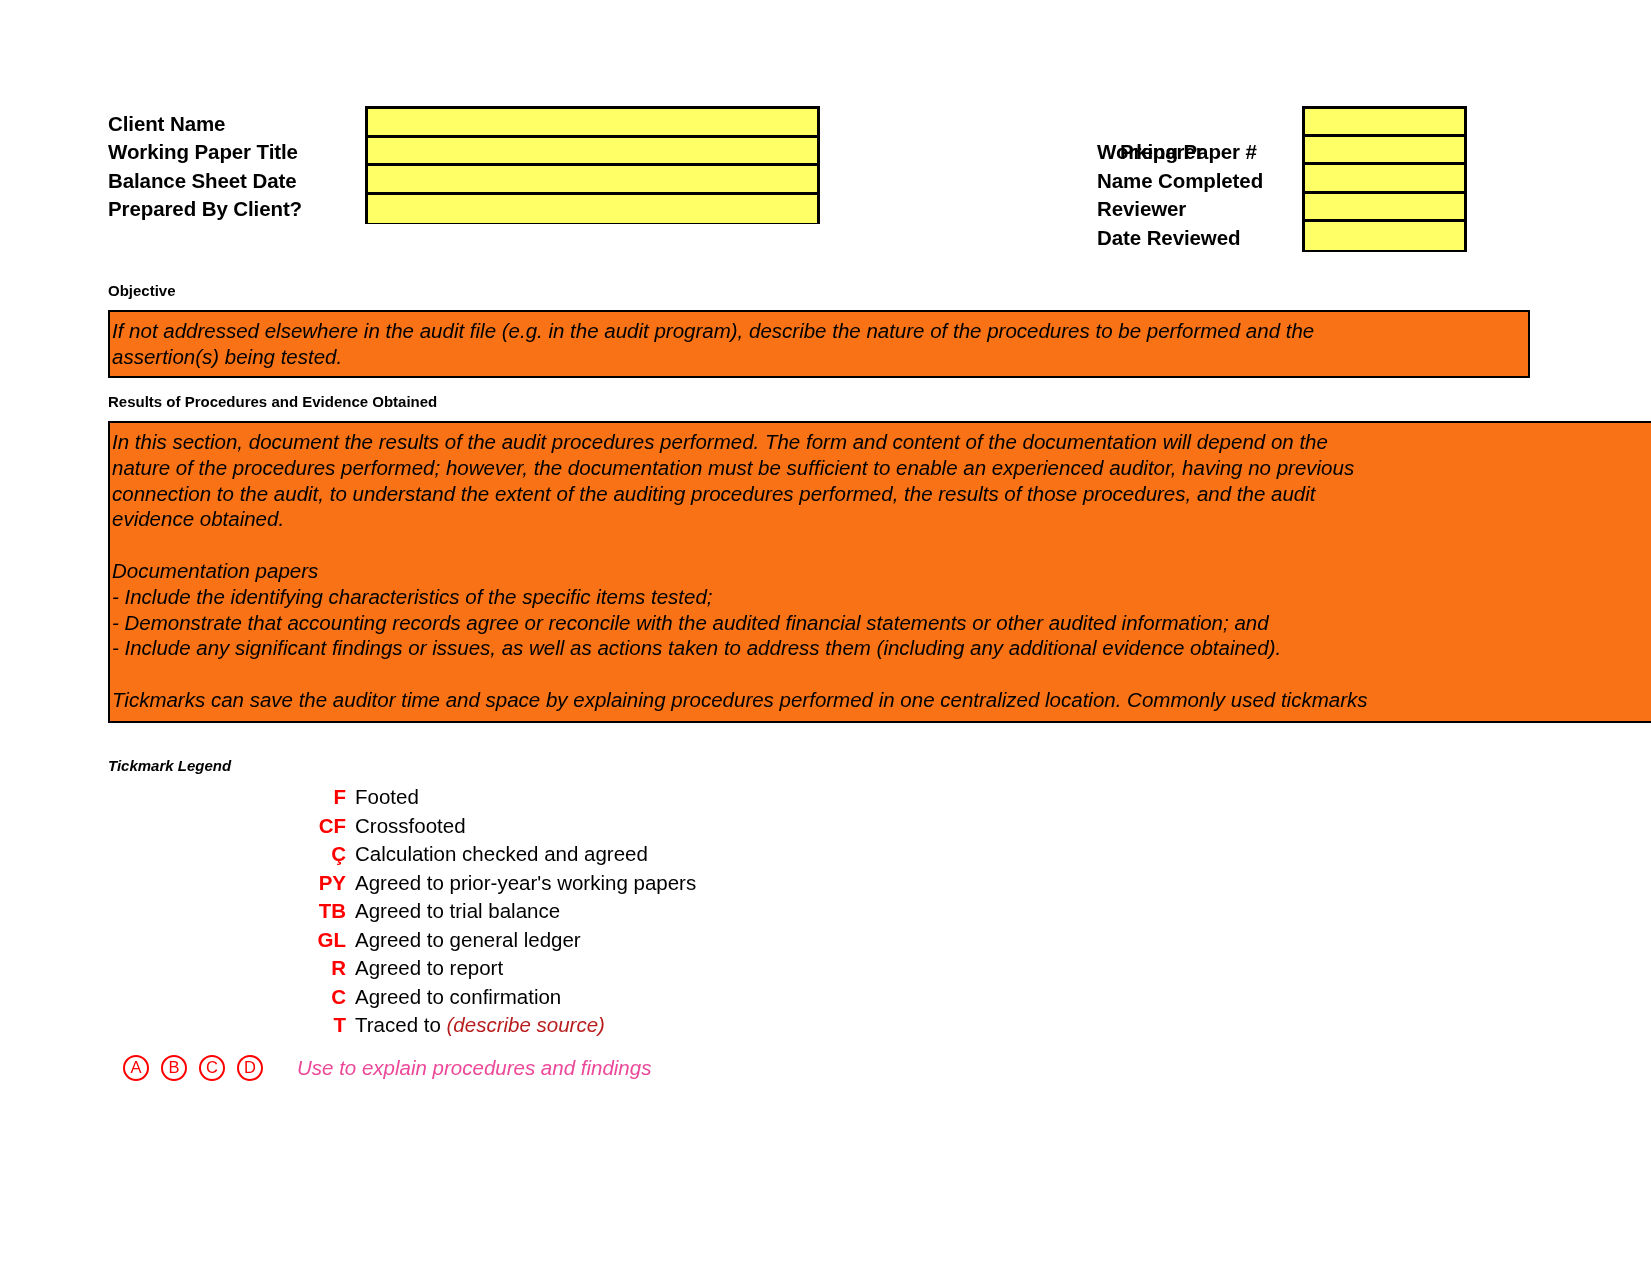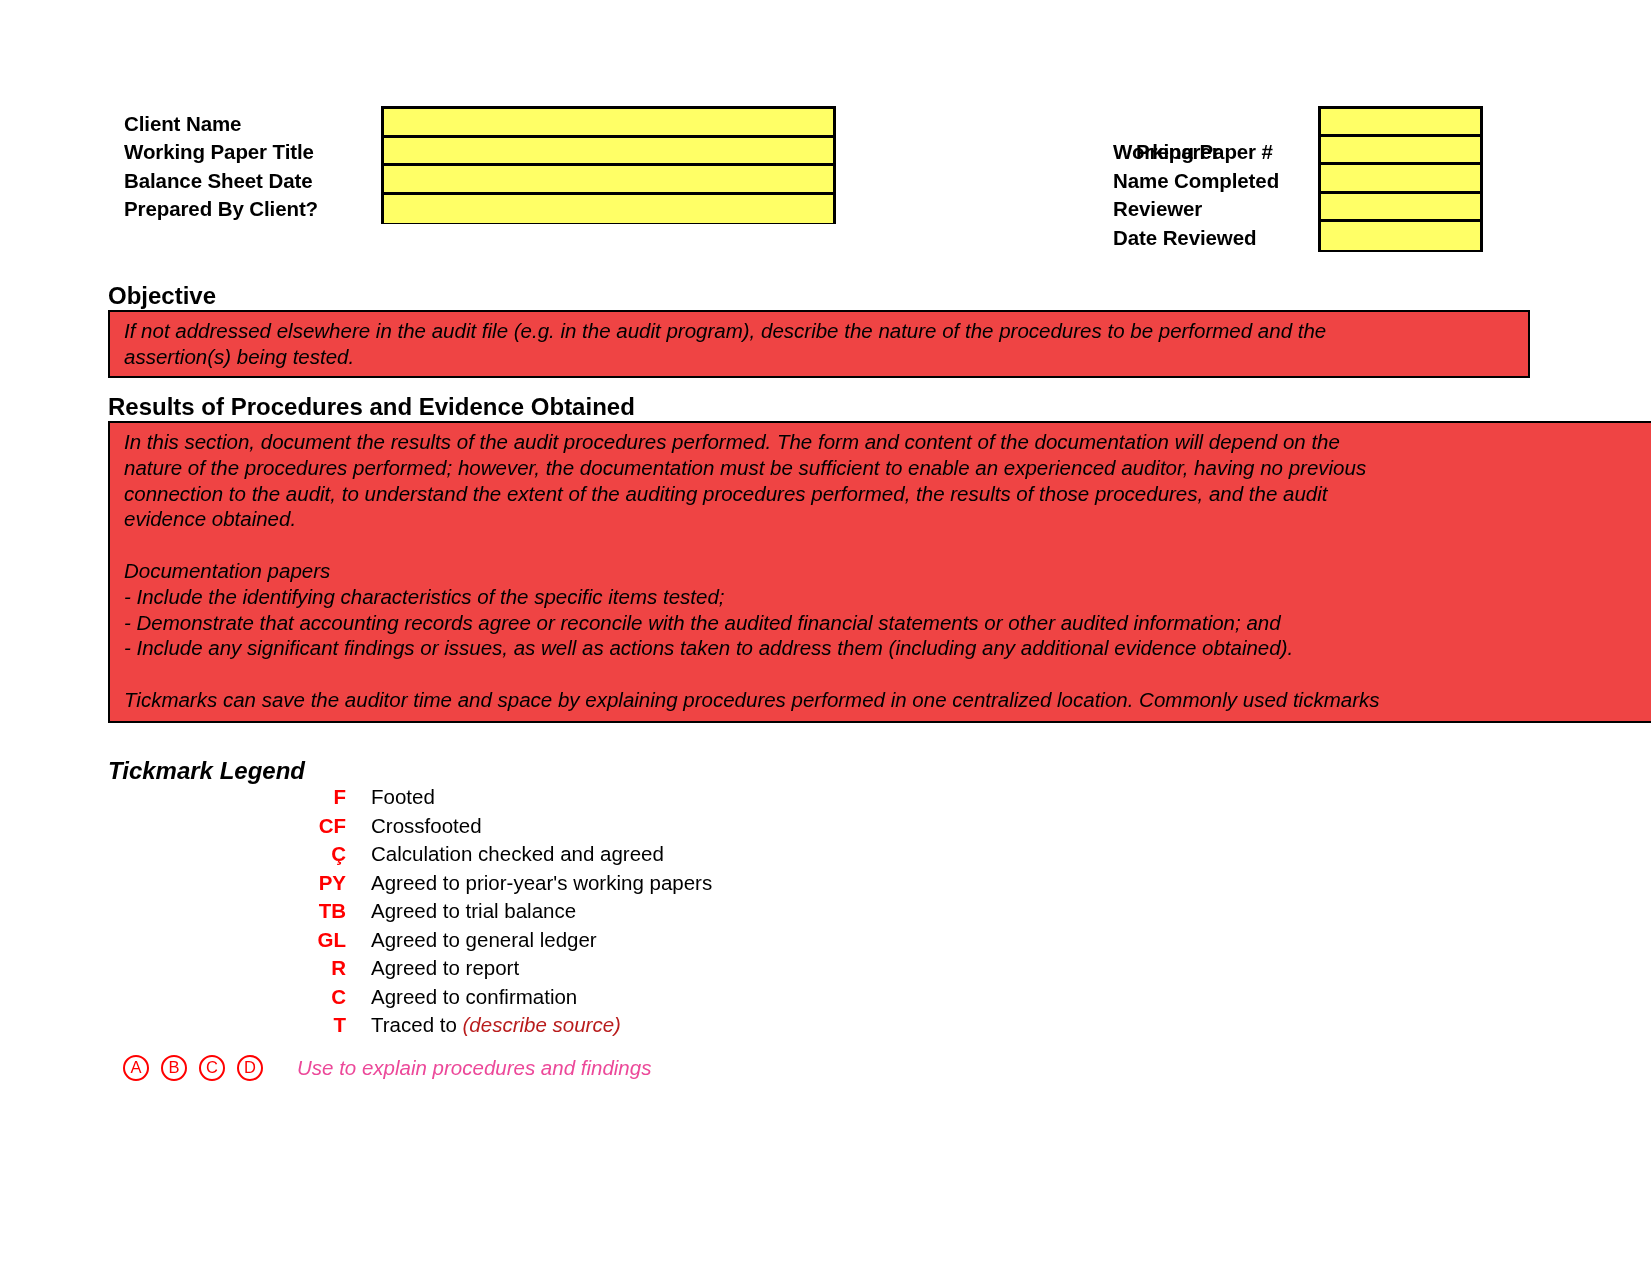--- a/index.html
+++ b/index.html
@@ -12,21 +12,21 @@
     height: 1275px;
     position: relative;
     font-family: "Liberation Sans", sans-serif;
     color: #000000;
     overflow: hidden;
   }
 
   
   #header-block {
     position: absolute;
-    left: 16px; top: 0;
+    left: 0; top: 0;
     width: 1611px;
     height: 270px;
   }
   .hdr-label {
     position: absolute;
     font-weight: bold;
     font-size: 20.5px;
     line-height: 28.5px;
     white-space: nowrap;
     letter-spacing: -0.1px;
@@ -42,32 +42,32 @@
     background: #ffff66;
     border-bottom: 3px solid #000;
     width: 100%;
   }
   .field-cell:last-child { border-bottom: none; }
 
   
   .section-heading {
     position: absolute;
     font-weight: bold;
-    font-size: 24px;
+    font-size: 15px;
     white-space: nowrap;
   }
   .section-heading.italic { font-style: italic; }
 
   
   .text-box {
     position: absolute;
     border: 2.5px solid #000;
     box-sizing: border-box;
-    background: #ef4444;
-    padding: 6px 7px 4px 14px;
+    background: #f97316;
+    padding: 6px 7px 4px 2px;
   }
   .box-line {
     font-style: italic;
     font-size: 20.5px;
     line-height: 25.8px;
     white-space: nowrap;
   }
   .box-line.spacer { height: 25.8px; }
 
   
@@ -89,21 +89,21 @@
   }
   .tick-symbol {
     width: 118px;
     text-align: right;
     color: #ff0000;
     font-weight: bold;
     font-size: 20.5px;
     flex: 0 0 118px;
   }
   .tick-desc {
-    margin-left: 25px;
+    margin-left: 9px;
     font-size: 20.5px;
     color: #000000;
     white-space: nowrap;
   }
   .tick-desc .red-italic {
     color: #b91c1c;
     font-style: italic;
   }
   #circled-row {
     display: flex;

